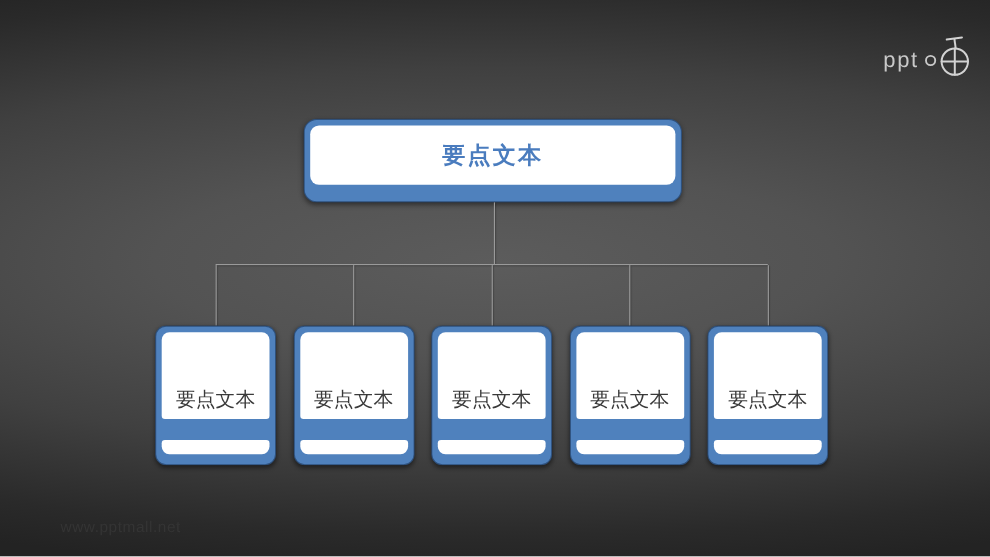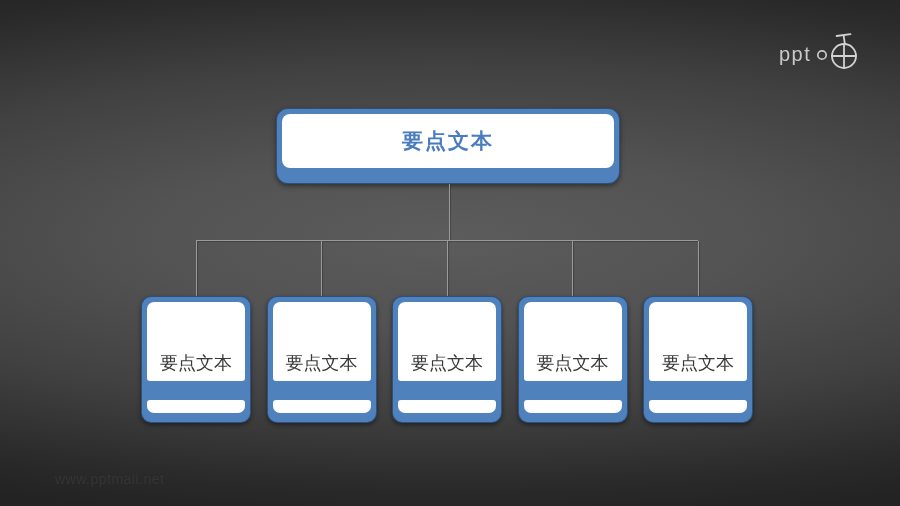--- a/index.html
+++ b/index.html
@@ -15,21 +15,21 @@
     width: 900px;
     height: 506px;
     background: radial-gradient(ellipse 115% 56% at 50% 47%,
                 #5c5c5c 0%, #535353 30%, #404040 62%, #2a2a2a 88%, #232323 100%);
   }
 
   
   .logo {
     position: absolute;
     top: 28px;
-    right: 32px;
+    right: 8px;
     width: 90px;
     height: 46px;
   }
 
   
   .root-node {
     position: absolute;
     left: 276px;
     top: 108px;
     width: 344px;

